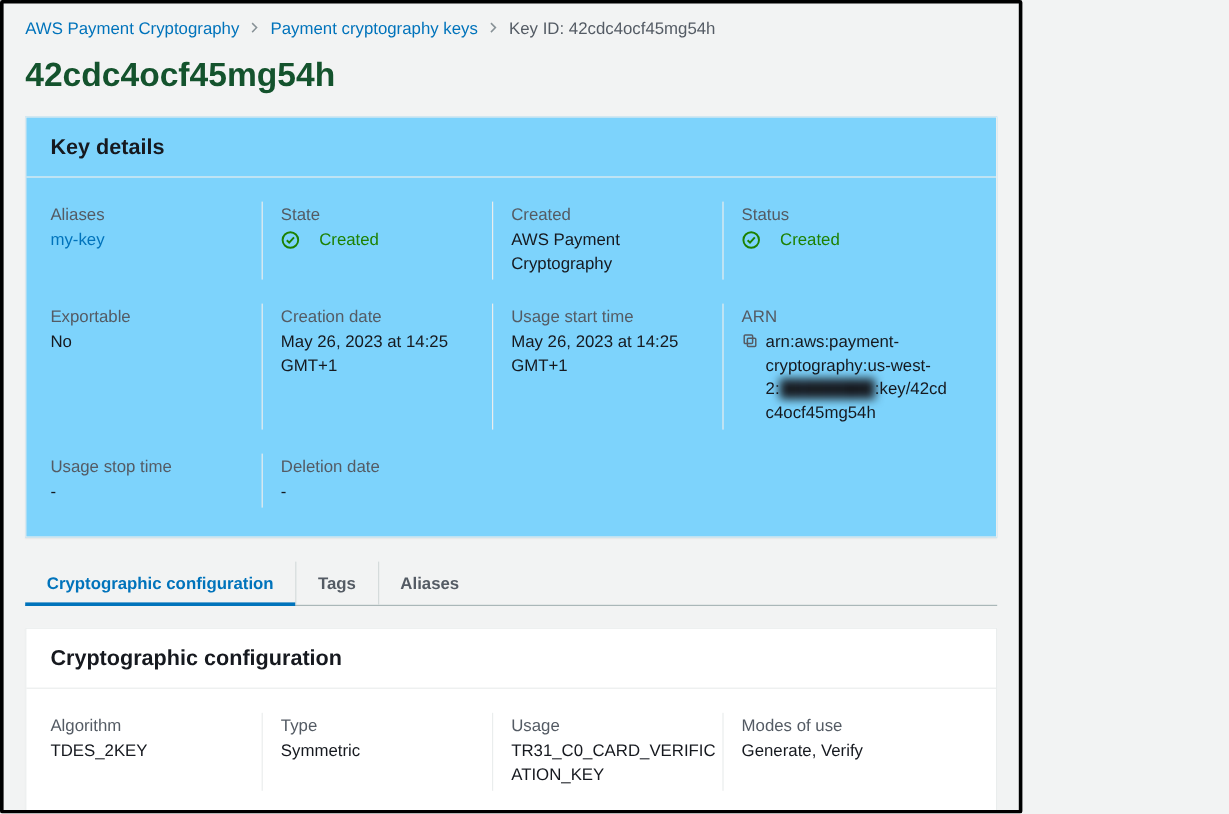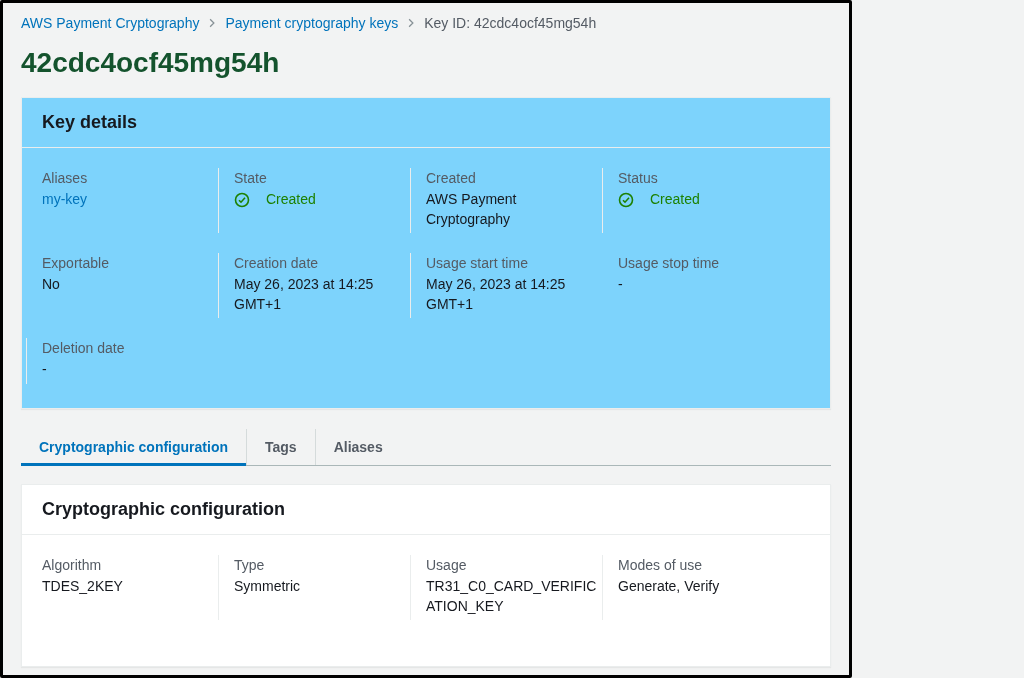--- a/index.html
+++ b/index.html
@@ -234,20 +234,32 @@
           <div class="value">No</div>
         </div>
         <div class="kv border-left">
           <div class="label">Creation date</div>
           <div class="value">May 26, 2023 at 14:25 GMT+1</div>
         </div>
         <div class="kv border-left">
           <div class="label">Usage start time</div>
           <div class="value">May 26, 2023 at 14:25 GMT+1</div>
         </div>
+        <div class="kv border-left">
+          <div class="label">ARN</div>
+          <div class="value arn-row">
+            <svg class="copy-icon" viewBox="0 0 16 16" fill="none" stroke="currentColor" stroke-width="1.4">
+              <rect x="5.5" y="5.5" width="8" height="8" rx="1"></rect>
+              <rect x="2.5" y="2.5" width="8" height="8" rx="1"></rect>
+            </svg>
+            <span>
+              <span>arn:aws:payment-cryptography:us-west-2:</span><span class="blur">████████</span><span>:key/42cdc4ocf45mg54h</span>
+            </span>
+          </div>
+        </div>
 
         <div class="kv">
           <div class="label">Usage stop time</div>
           <div class="value">-</div>
         </div>
         <div class="kv border-left">
           <div class="label">Deletion date</div>
           <div class="value">-</div>
         </div>
         <div class="kv"></div>

